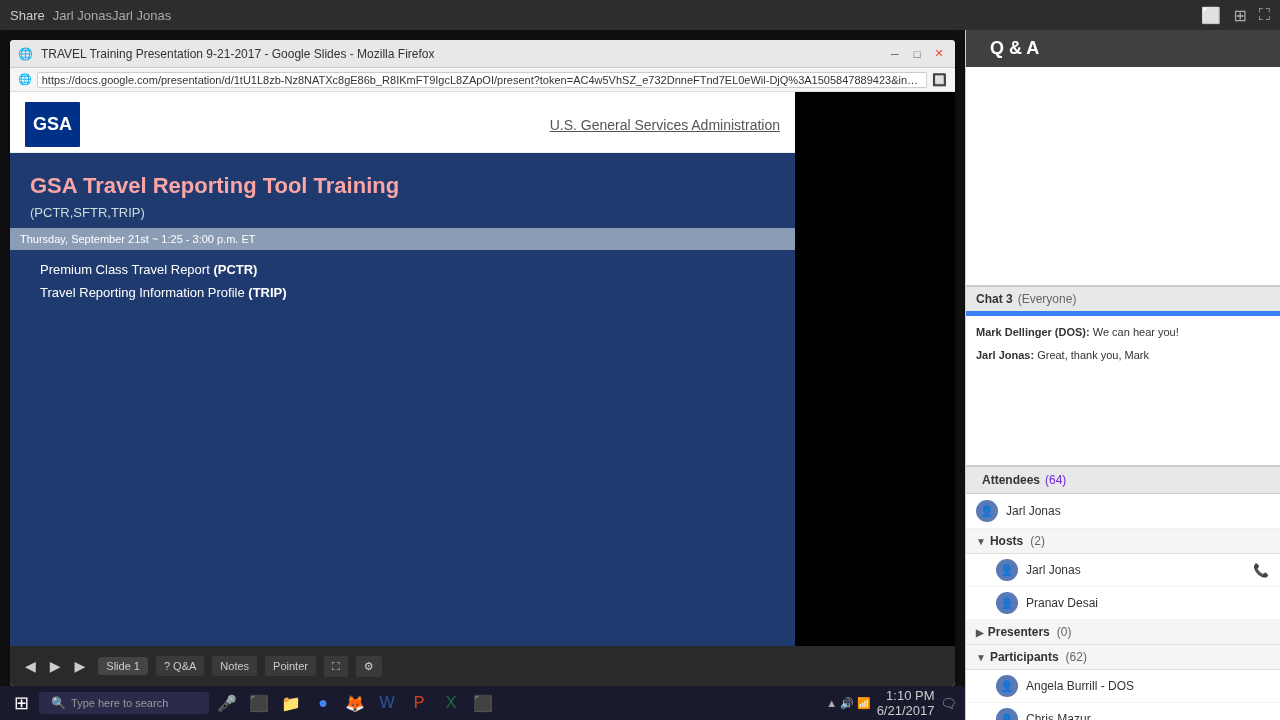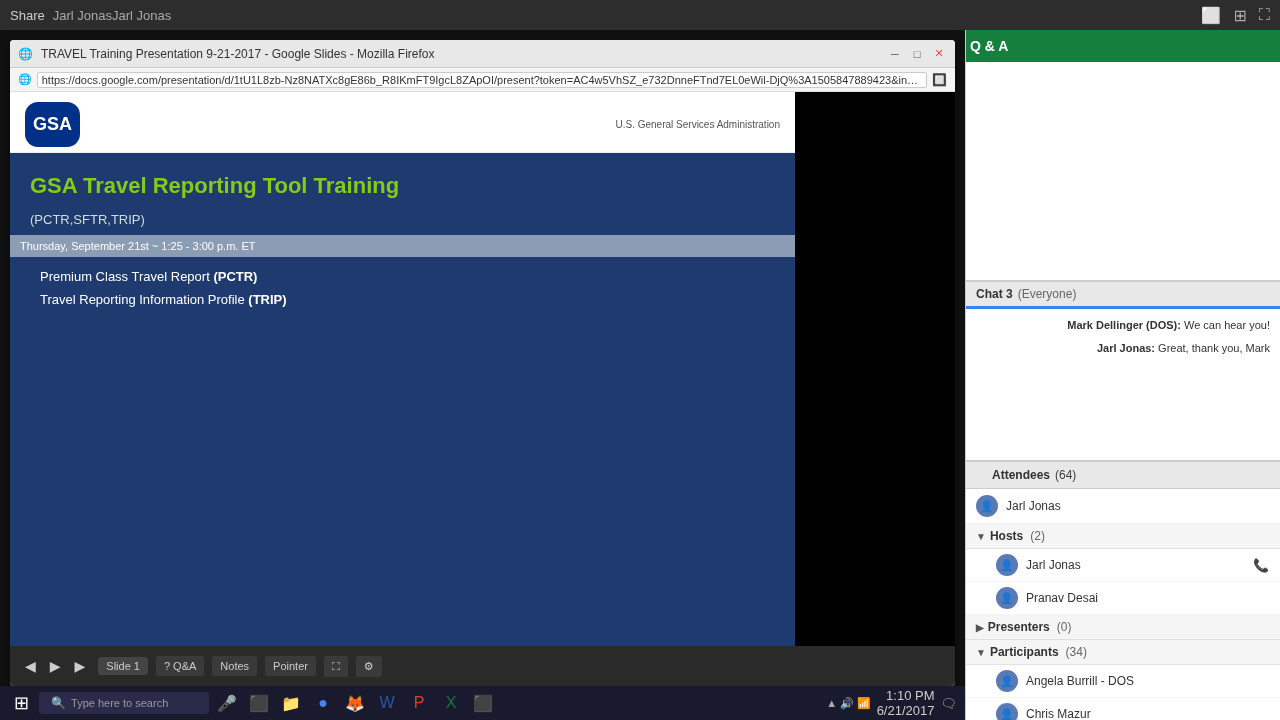--- a/index.html
+++ b/index.html
@@ -121,39 +121,40 @@
     .gsa-logo {
       background: #003087;
       color: #fff;
       font-size: 18px;
       font-weight: bold;
       width: 55px;
       height: 45px;
       display: flex;
       align-items: center;
       justify-content: center;
-      border-radius: 13px;
+      border-radius: 1px;
     }
     .gsa-subtitle {
-      font-size: 10px;
+      font-size: 14px;
       color: #555;
       margin-left: auto;
+      text-decoration: underline;
     }
     .slide-main {
       background: #1e3a6e;
       flex: 1;
       padding: 20px 20px 15px;
       display: flex;
       flex-direction: column;
     }
     .slide-title {
       font-size: 22px;
       font-weight: bold;
-      color: #84cc16;
-      margin-bottom: 13px;
+      color: #fca5a5;
+      margin-bottom: 6px;
     }
     .slide-subtitle {
       font-size: 13px;
       color: #cdd;
       margin-bottom: 8px;
     }
     .slide-presented {
       font-size: 10px;
       color: #aac;
       margin-bottom: 12px;
@@ -281,24 +282,24 @@
     .right-panel {
       width: 315px;
       background: #f0f0f0;
       display: flex;
       flex-direction: column;
       flex-shrink: 0;
       border-left: 1px solid #ccc;
     }
 
     .right-panel-header {
-      background: #15803d;
+      background: #404040;
       color: #fff;
-      padding: 8px 4px;
-      font-size: 14px;
+      padding: 8px 24px;
+      font-size: 18px;
       font-weight: bold;
       flex-shrink: 0;
     }
 
     
     .qa-section {
       background: #fff;
       flex: 0 0 220px;
       border-bottom: 2px solid #ccc;
     }
@@ -309,62 +310,61 @@
       flex: 0 0 180px;
       border-bottom: 2px solid #ccc;
       overflow: hidden;
     }
     .chat-header {
       background: #e8e8e8;
       padding: 5px 10px;
       font-size: 12px;
       font-weight: bold;
       color: #333;
-      border-bottom: 3px solid #3b82f6;
+      border-bottom: 5px solid #3b82f6;
       display: flex;
       align-items: center;
       gap: 5px;
     }
     .chat-everyone {
       color: #666;
       font-weight: normal;
     }
     .chat-messages {
       padding: 8px 10px;
       font-size: 11px;
       color: #333;
       line-height: 1.5;
       overflow-y: auto;
       height: 145px;
-      text-align: right;
     }
     .chat-msg { margin-bottom: 6px; }
     .chat-sender { font-weight: bold; }
 
     
     .attendees-section {
       flex: 1;
       overflow-y: auto;
       background: #fff;
     }
     .attendees-header {
       background: #e8e8e8;
-      padding: 6px 26px;
+      padding: 6px 16px;
       font-size: 12px;
       font-weight: bold;
       color: #333;
       border-bottom: 1px solid #ccc;
       display: flex;
       align-items: center;
       gap: 5px;
       position: sticky;
       top: 0;
     }
     .attendees-count {
-      color: #404040;
+      color: #6d28d9;
       font-weight: normal;
     }
 
     .attendee-pinned {
       padding: 6px 10px;
       font-size: 12px;
       color: #333;
       display: flex;
       align-items: center;
       gap: 8px;
@@ -582,21 +582,21 @@
 
       <div class="group-header">
         <span class="group-chevron">▶</span>
         <span>Presenters</span>
         <span style="color:#666; font-weight:normal; margin-left:3px;">(0)</span>
       </div>
 
       <div class="group-header">
         <span class="group-chevron">▼</span>
         <span>Participants</span>
-        <span style="color:#666; font-weight:normal; margin-left:3px;">(34)</span>
+        <span style="color:#666; font-weight:normal; margin-left:3px;">(62)</span>
       </div>
       <div class="attendee-row">
         <div class="attendee-icon">👤</div>
         <span>Angela Burrill - DOS</span>
       </div>
       <div class="attendee-row">
         <div class="attendee-icon">👤</div>
         <span>Chris Mazur</span>
       </div>
 

